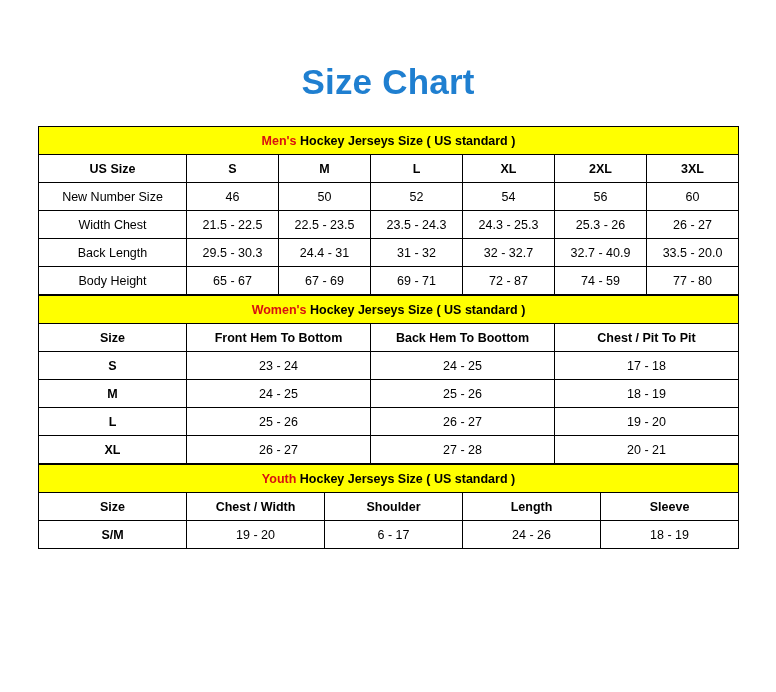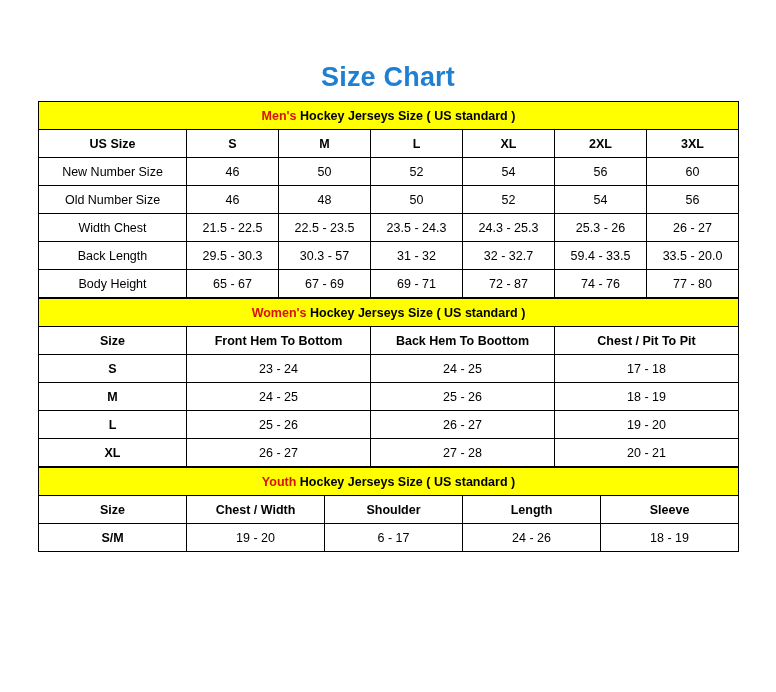--- a/index.html
+++ b/index.html
@@ -15,27 +15,27 @@
   }
   .page {
     width: 776px;
     height: 692px;
     position: relative;
     box-sizing: border-box;
   }
   .title {
     text-align: center;
     color: #1f7fd0;
-    font-size: 27px;
+    font-size: 35px;
     font-weight: bold;
     padding-top: 62px;
     letter-spacing: 0.2px;
   }
   .chart-wrap {
-    margin: 8px auto 0 auto;
+    margin: 24px auto 0 auto;
     width: 700px;
   }
   table.size-table {
     border-collapse: collapse;
     width: 700px;
     table-layout: fixed;
   }
   table.size-table td {
     border: 1px solid #000000;
     text-align: center;
@@ -101,53 +101,44 @@
         <tr>
           <td>New Number Size</td>
           <td>46</td>
           <td>50</td>
           <td>52</td>
           <td>54</td>
           <td>56</td>
           <td>60</td>
         </tr>
         <tr>
-          <td>Old Number Size</td>
-          <td>46</td>
-          <td>48</td>
-          <td>50</td>
-          <td>52</td>
-          <td>54</td>
-          <td>56</td>
-        </tr>
-        <tr>
           <td>Width Chest</td>
           <td>21.5 - 22.5</td>
           <td>22.5 - 23.5</td>
           <td>23.5 - 24.3</td>
           <td>24.3 - 25.3</td>
           <td>25.3 - 26</td>
           <td>26 - 27</td>
         </tr>
         <tr>
           <td>Back Length</td>
           <td>29.5 - 30.3</td>
-          <td>30.3 - 57</td>
+          <td>24.4 - 31</td>
           <td>31 - 32</td>
           <td>32 - 32.7</td>
-          <td>59.4 - 33.5</td>
+          <td>32.7 - 40.9</td>
           <td>33.5 - 20.0</td>
         </tr>
         <tr>
           <td>Body Height</td>
           <td>65 - 67</td>
           <td>67 - 69</td>
           <td>69 - 71</td>
           <td>72 - 87</td>
-          <td>74 - 76</td>
+          <td>74 - 59</td>
           <td>77 - 80</td>
         </tr>
       </tbody>
     </table>
 
     <table class="size-table">
       <colgroup>
         <col style="width:148px">
           <col style="width:184px">
           <col style="width:184px">

